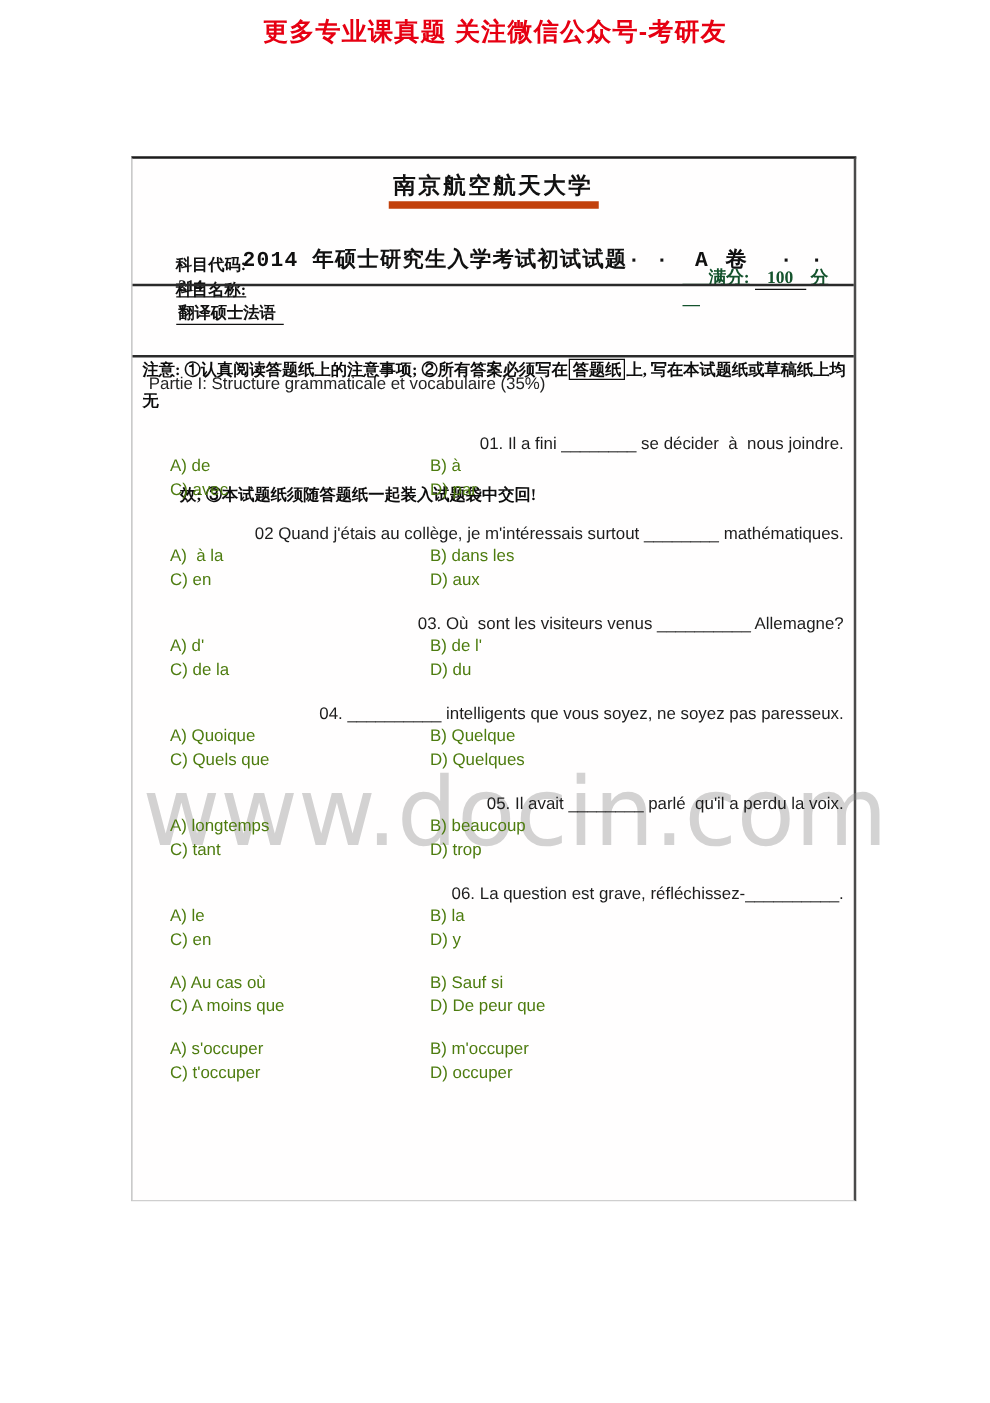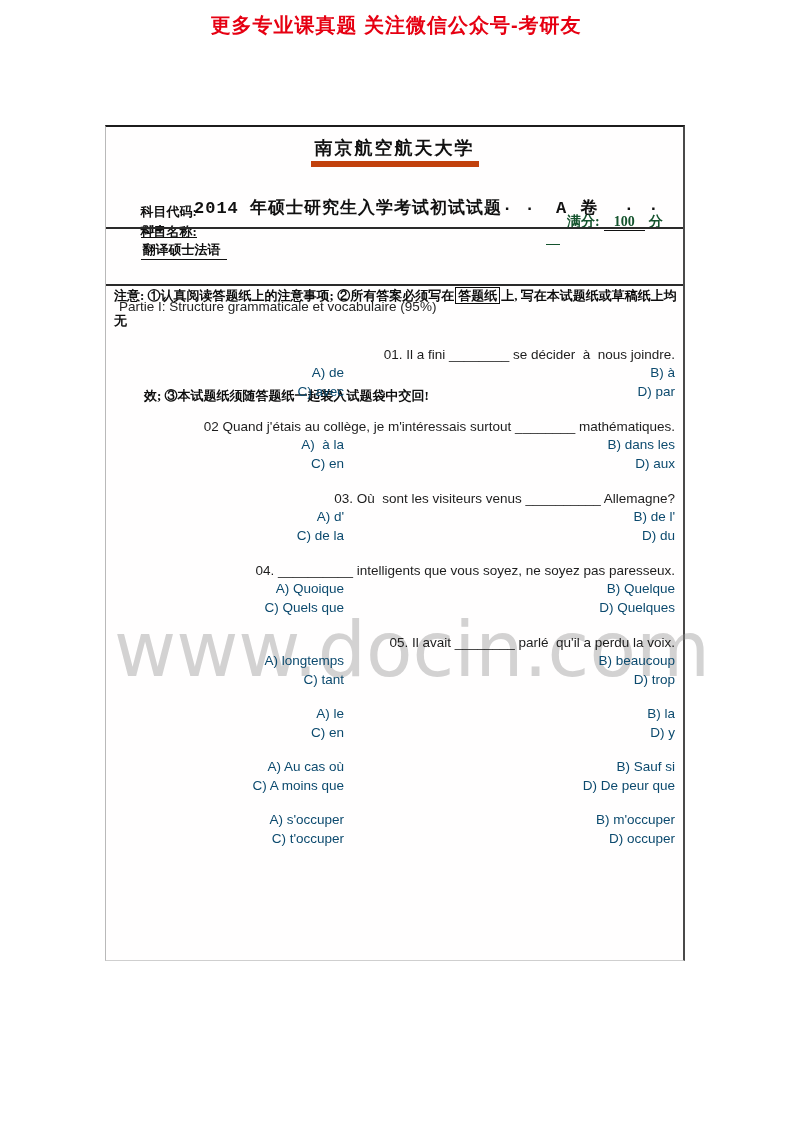--- a/index.html
+++ b/index.html
@@ -35,21 +35,21 @@
           font-family:"Liberation Serif",serif;font-weight:bold;font-size:13px;color:#0d0d0d;
           line-height:25px;white-space:pre-wrap;}
   .notice .boxed{border:1.5px solid #0d0d0d;padding:0 2px;margin:0 1px;}
   .notice .line2{margin-left:30px;}
   .section-title{position:absolute;top:172px;left:13px;font-size:13.5px;color:#242424;
                  white-space:pre-wrap;}
   .questions{position:absolute;top:218px;left:13px;right:8px;z-index:2;}
   .question{margin-bottom:16px;}
   .stem{font-size:13.5px;line-height:19px;color:#1d1d1d;white-space:pre-wrap;text-align:right;}
   .opts{display:grid;grid-template-columns:208px auto;margin-left:17px;}
-  .opt{font-size:13.5px;line-height:18.5px;color:#0c4a6e;white-space:pre-wrap;text-align:right;}
+  .opt{font-size:13.5px;line-height:18.5px;color:#4d7c0f;white-space:pre-wrap;}
   .watermark{position:absolute;top:478px;left:8px;z-index:1;
              font-family:"DejaVu Sans",sans-serif;font-size:76px;font-weight:normal;
              color:rgba(140,140,140,0.38);letter-spacing:0px;white-space:nowrap;}
 </style>
 </head>
 <body>
 
 <div class="canvas">
 
   <div class="banner">更多专业课真题 关注微信公众号-考研友</div>
@@ -80,21 +80,21 @@
 
     <div class="rule rule1"></div>
 
     <div class="notice">
       <div><span>注意: </span><span>①认真阅读答题纸上的注意事项; ②所有答案必须写在</span><span class="boxed">答题纸</span><span>上, 写在本试题纸或草稿纸上均无</span></div>
       <div class="line2">效; ③本试题纸须随答题纸一起装入试题袋中交回!</div>
     </div>
 
     <div class="rule rule2"></div>
 
-    <div class="section-title">Partie I: Structure grammaticale et vocabulaire (95%)</div>
+    <div class="section-title">Partie I: Structure grammaticale et vocabulaire (35%)</div>
 
     <div class="watermark">www.docin.com</div>
 
     <div class="questions">
 
       <div class="question">
         <div class="stem">01. Il a fini ________ se décider  à  nous joindre.</div>
         <div class="opts">
           <span class="opt">A) de</span>
           <span class="opt">B) à</span>
@@ -137,20 +137,21 @@
         <div class="stem">05. Il avait ________ parlé  qu'il a perdu la voix.</div>
         <div class="opts">
           <span class="opt">A) longtemps</span>
           <span class="opt">B) beaucoup</span>
           <span class="opt">C) tant</span>
           <span class="opt">D) trop</span>
         </div>
       </div>
 
       <div class="question">
+        <div class="stem">06. La question est grave, réfléchissez-__________.</div>
         <div class="opts">
           <span class="opt">A) le</span>
           <span class="opt">B) la</span>
           <span class="opt">C) en</span>
           <span class="opt">D) y</span>
         </div>
       </div>
 
       <div class="question">
         <div class="opts">

